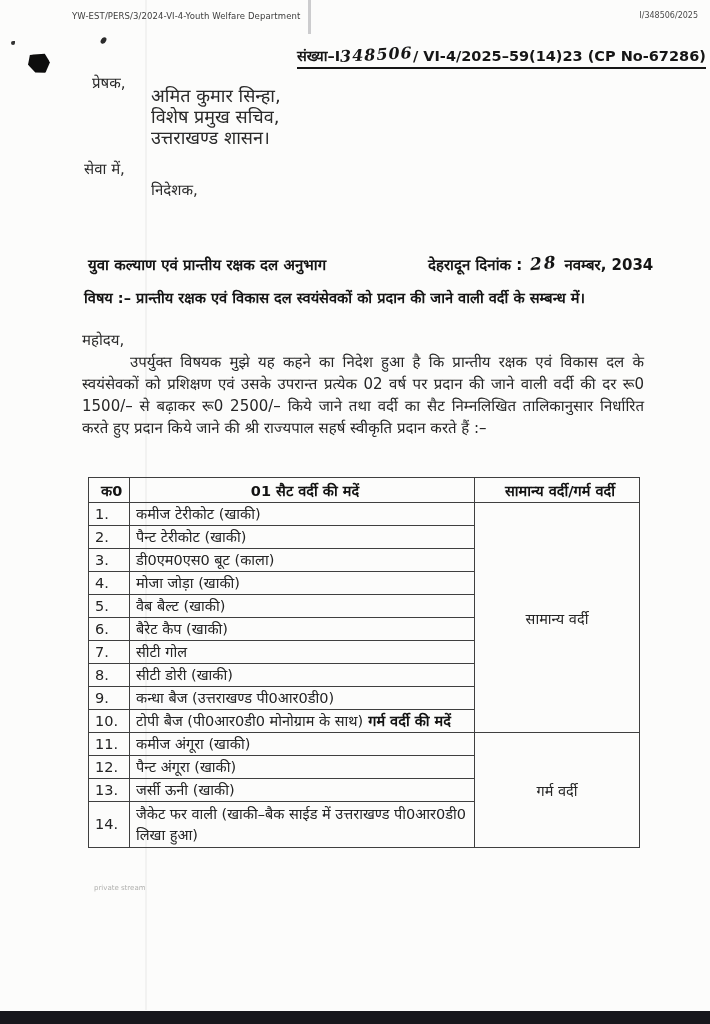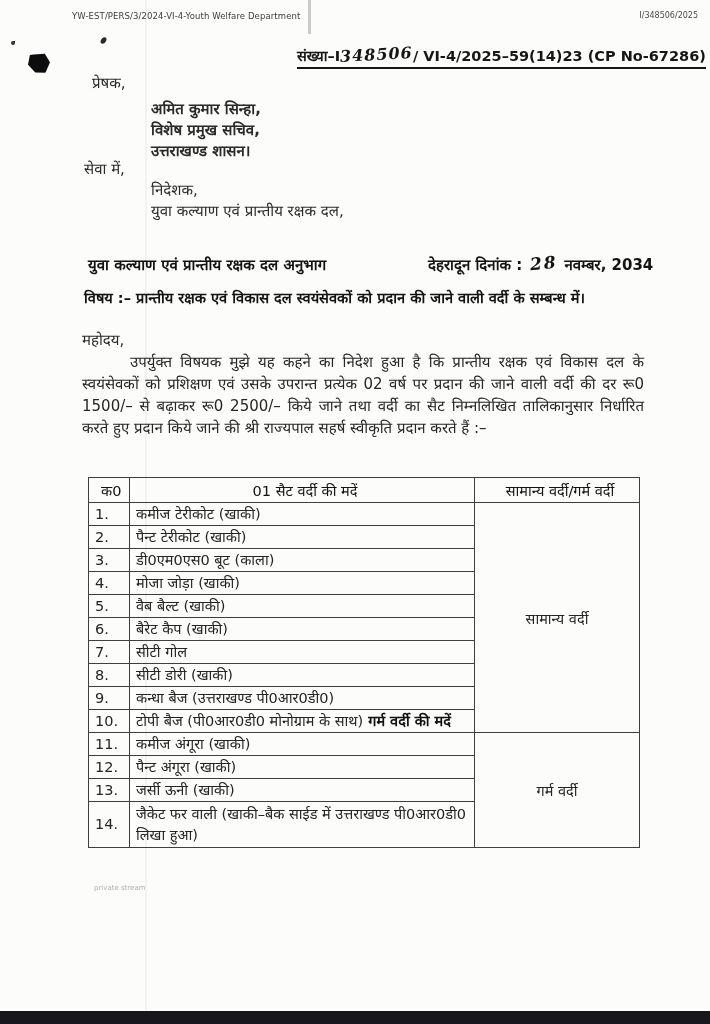--- a/index.html
+++ b/index.html
@@ -36,21 +36,21 @@
   .ref-right { position:absolute; right:12px; top:11px; font-size:8px; color:#4a4a4a; }
 
   .number-line { position:absolute; left:297px; top:45px; font-size:14.5px;
     font-weight:700; color:#161616; white-space:nowrap;
     border-bottom:2px solid #161616; padding-bottom:2px; }
   .handwritten { font-family:"DejaVu Serif", serif; font-style:italic;
     font-weight:600; font-size:16px; letter-spacing:1px;
     display:inline-block; transform:rotate(-3deg) translateY(-1px); }
 
   .from-label { position:absolute; left:92px; top:72px; font-size:15px; }
-  .from-lines { position:absolute; left:151px; top:99px; font-size:15px; line-height:21px;font-weight:bold; }
+  .from-lines { position:absolute; left:151px; top:85px; font-size:18px; line-height:21px; }
   .to-label { position:absolute; left:84px; top:158px; font-size:15px; }
   .to-lines { position:absolute; left:151px; top:180px; font-size:15px; line-height:21px; }
 
   .section-row { position:absolute; left:0; top:254px; width:710px; }
   .section-dept { position:absolute; left:88px; top:0; font-size:15px; font-weight:700;
     color:#141414; white-space:nowrap; }
   .section-date { position:absolute; left:428px; top:0; font-size:15px; font-weight:700;
     color:#141414; white-space:nowrap; }
   .date-hand { font-family:"DejaVu Serif", serif; font-style:italic; font-weight:600;
     font-size:17px; letter-spacing:2px; display:inline-block;
@@ -61,21 +61,21 @@
 
   .salutation { position:absolute; left:82px; top:329px; font-size:15px; }
   .body-para { position:absolute; left:82px; top:351px; width:562px; font-size:15px;
     line-height:22px; text-align:justify; text-indent:48px; color:#262626; }
 
   table.uniform { position:absolute; left:88px; top:477px; width:551px;
     border-collapse:collapse; table-layout:fixed; }
   table.uniform th, table.uniform td {
     border:1.5px solid #3f3f3f; font-size:14.5px; color:#242424;
     padding:1px 6px; vertical-align:middle; font-weight:400; }
-  table.uniform th { font-weight:400; color:#121212; height:25px;padding-left:12px; }
+  table.uniform th { font-weight:700; color:#121212; height:25px;padding-left:12px; }
   th.col-no, td.cell-no { width:41px; text-align:left; padding-left:9px; }
   th.col-items { width:345px; text-align:center; }
   th.col-cat { width:165px; text-align:center; font-size:14px; }
   td.cell-item { text-align:left; padding-left:10px; height:22px; line-height:20px; }
   td.cell-item b { font-weight:700; color:#121212;text-align:right; }
   td.cell-cat { text-align:center; font-size:14.5px; }
   tr.tall td { height:46px; line-height:21px; }
 
   .watermark { position:absolute; left:94px; top:884px; font-size:7px; color:#b0b0ae;text-align:right; }
 </style>
@@ -100,21 +100,20 @@
   <div class="from-label">प्रेषक,</div>
   <div class="from-lines">
     <div>अमित कुमार सिन्हा,</div>
     <div>विशेष प्रमुख सचिव,</div>
     <div>उत्तराखण्ड शासन।</div>
   </div>
 
   <div class="to-label">सेवा में,</div>
   <div class="to-lines">
     <div>निदेशक,</div>
-    <div>युवा कल्याण एवं प्रान्तीय रक्षक दल,</div>
   </div>
 
   <div class="section-row">
     <div class="section-dept">युवा कल्याण एवं प्रान्तीय रक्षक दल अनुभाग</div>
     <div class="section-date">
       <span>देहरादून  दिनांक : </span><span class="date-hand">28</span><span> नवम्बर, 2034</span>
     </div>
   </div>
 
   <div class="subject">विषय :– प्रान्तीय रक्षक एवं विकास दल स्वयंसेवकों को प्रदान की जाने वाली वर्दी के सम्बन्ध में।</div>

